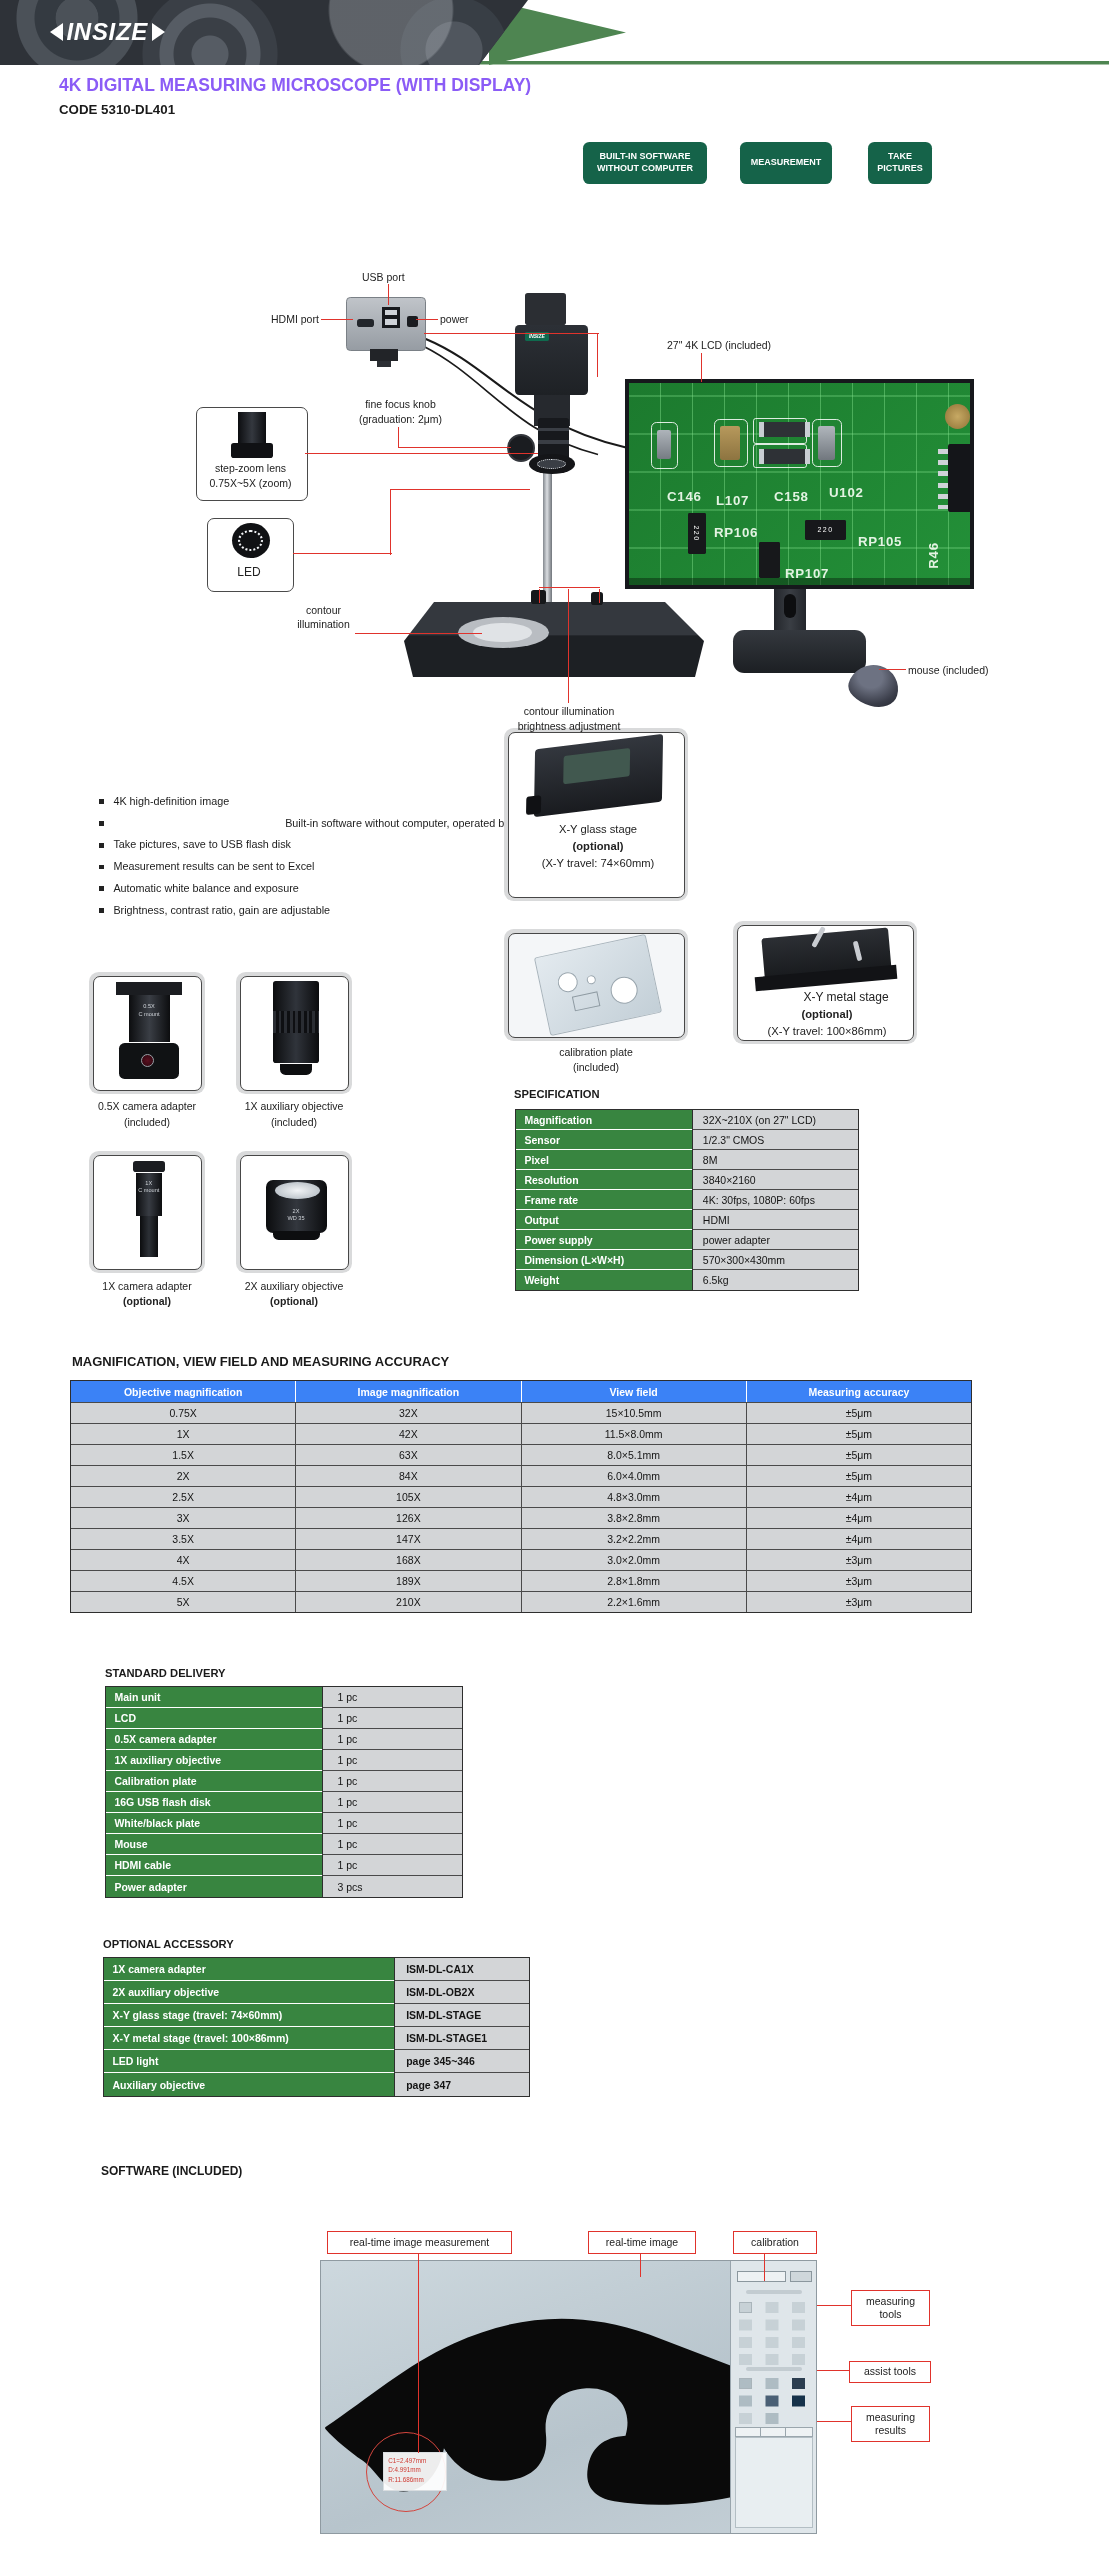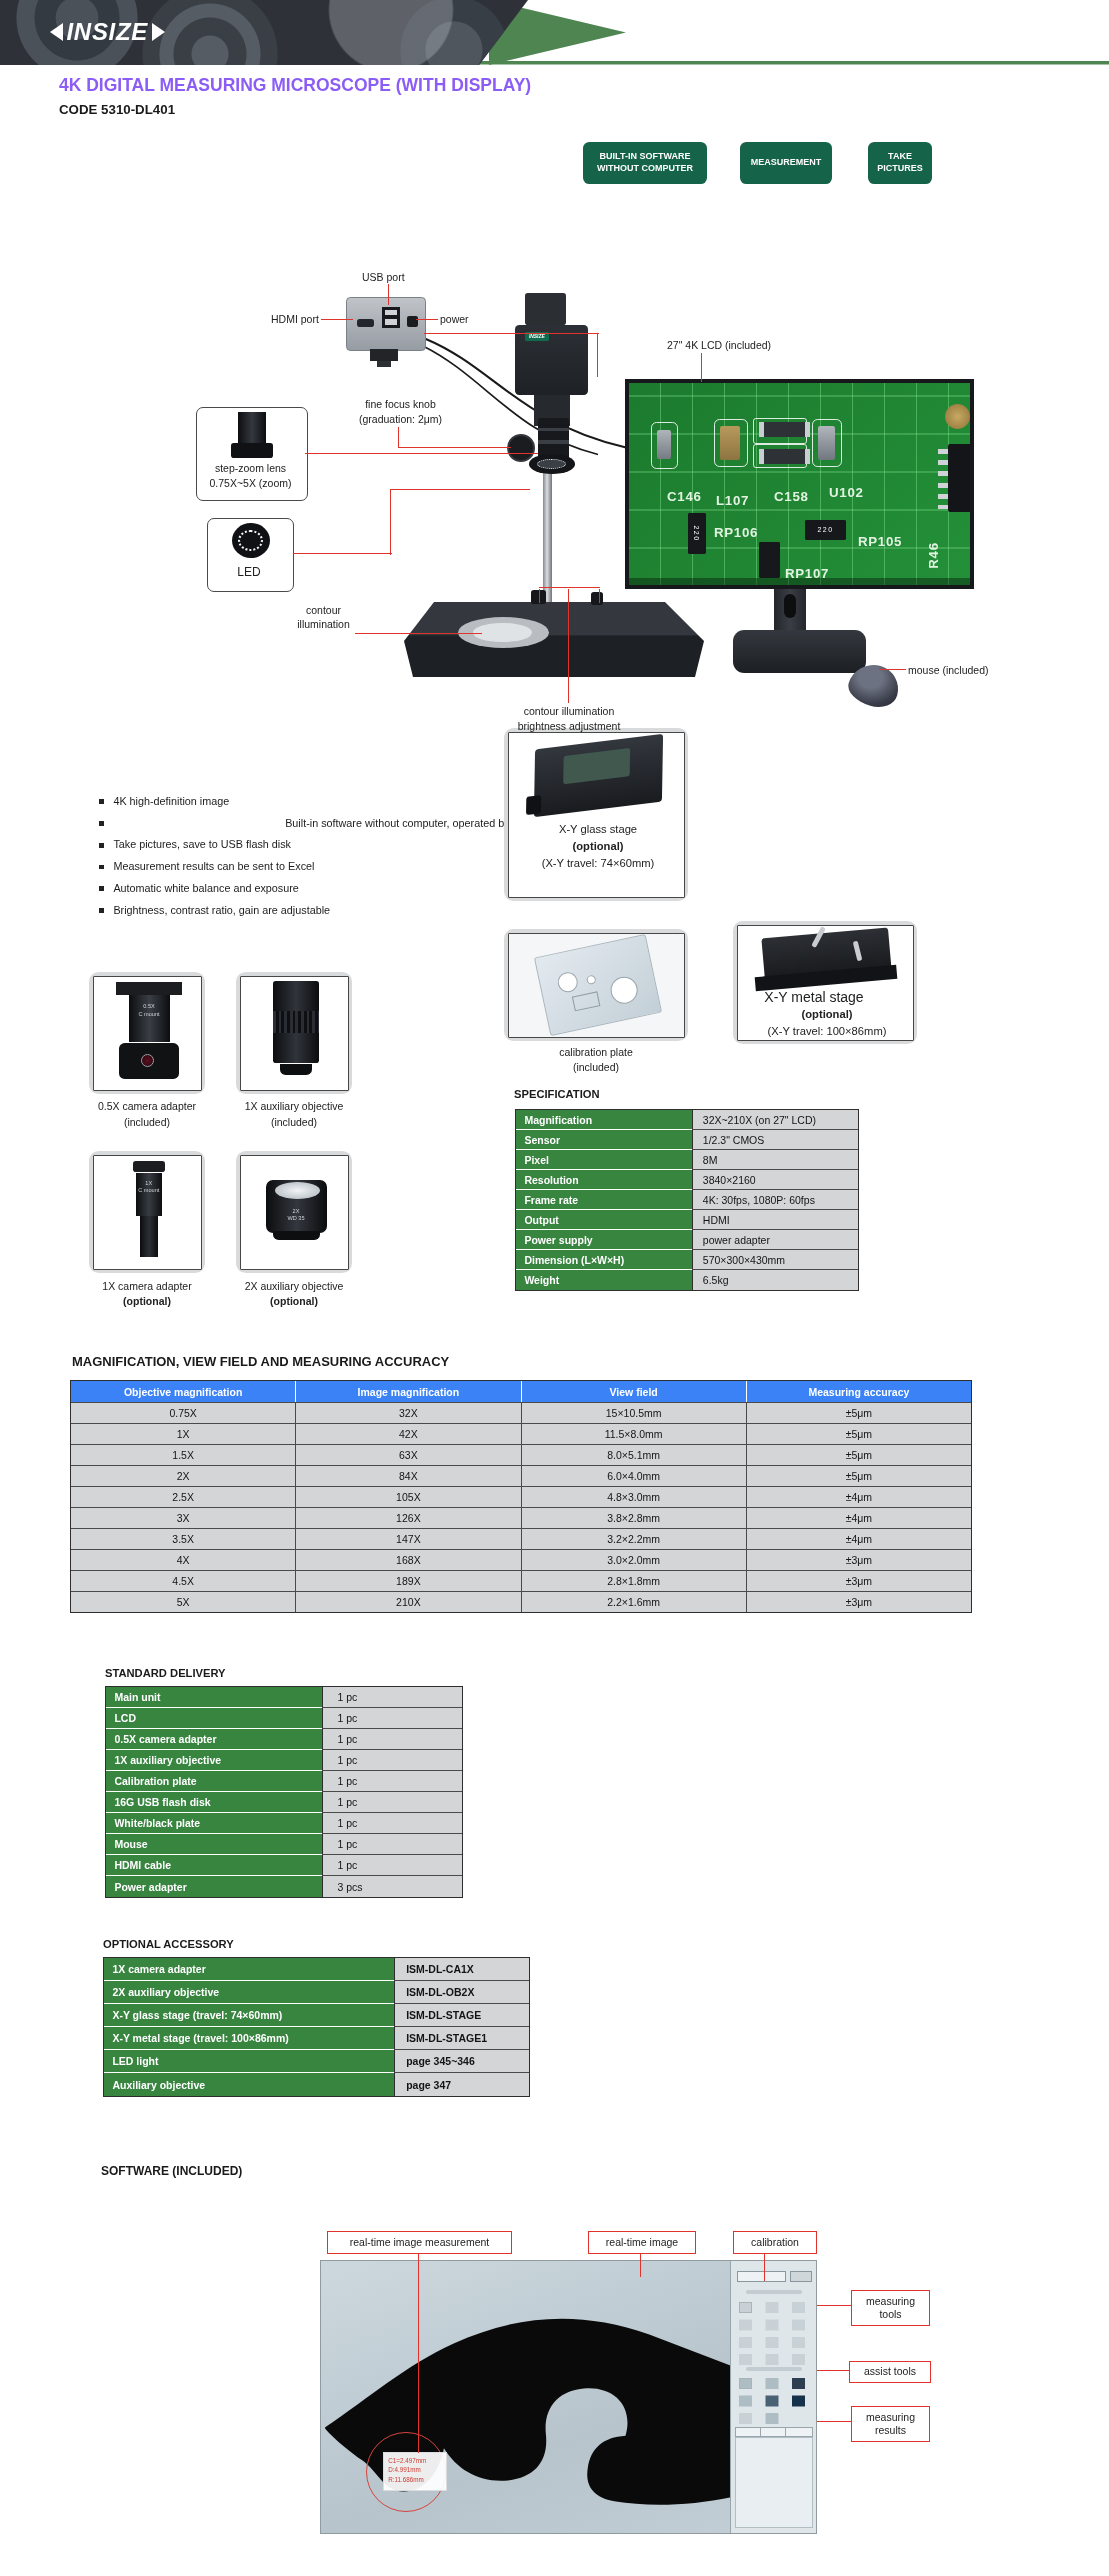--- a/index.html
+++ b/index.html
@@ -26,21 +26,21 @@
   .logo{position:absolute;left:50px;top:18px;display:flex;align-items:center;gap:3.5px;z-index:3;}
   .tri{width:0;height:0;border-top:9.8px solid transparent;border-bottom:9.8px solid transparent;}
   .tri-l{border-right:13.3px solid #fff;}
   .tri-r{border-left:13.3px solid #fff;}
   .logo-text{color:#fff;font-weight:bold;font-style:italic;font-size:24px;letter-spacing:0.7px;}
   .badge{position:absolute;background:#156349;border-radius:6.3px;color:#fff;font-weight:bold;font-size:9px;
          display:flex;align-items:center;justify-content:center;text-align:center;line-height:1.3;}
   
   .sbox{position:absolute;background:#fff;border:1.4px solid #4a4a4a;border-radius:7px;z-index:4;}
   .fbox{position:absolute;background:#d9dadb;border-radius:9.8px;padding:3.5px;box-sizing:border-box;}
-  .fbox-in{width:100%;height:100%;background:#fff;border:1.4px solid #474747;border-radius:1px;
+  .fbox-in{width:100%;height:100%;background:#fff;border:1.4px solid #474747;border-radius:7px;
            position:relative;overflow:hidden;box-sizing:border-box;}
   
   .vtable{position:absolute;border:1.4px solid #2e2e2e;}
   .trow{display:flex;}
   .tl{background:#388540;color:#fff;font-weight:bold;font-size:10.5px;display:flex;align-items:center;
       padding-left:8.4px;box-sizing:border-box;border-bottom:1.4px solid #fff;}
   .trow:last-child .tl{border-bottom:none;}
   .tv{background:#d3d5d7;color:#141414;font-size:10.5px;display:flex;align-items:center;
       padding-left:9.8px;box-sizing:border-box;border-left:1.4px solid #2e2e2e;border-bottom:0.7px solid #4a4a4a;}
   .trow:last-child .tv{border-bottom:none;}
@@ -266,21 +266,21 @@
   </div>
   <div class="cap" style="left:504px;top:1045px;width:184px;">calibration plate</div>
   <div class="cap" style="left:504px;top:1060px;width:184px;">(included)</div>
 
   <div class="fbox" style="left:733px;top:921px;width:184px;height:123px;">
     <div class="fbox-in">
       <div class="abs" style="left:25px;top:7px;width:127px;height:43px;background:linear-gradient(180deg,#2c2f34,#17191c);transform:rotate(-5deg);border-radius:2.8px;"></div>
       <div class="abs" style="left:17px;top:45px;width:142px;height:14px;background:#121316;transform:rotate(-5deg);"></div>
       <div class="abs" style="left:78px;top:0px;width:4.9px;height:22.4px;background:#c9ccd1;transform:rotate(28deg);border-radius:2.1px;"></div>
       <div class="abs" style="left:117px;top:15.4px;width:4.9px;height:19.6px;background:#c9ccd1;transform:rotate(-14deg);border-radius:2.1px;"></div>
-      <div class="cap" style="left:0;top:64px;width:153px;font-size:14px;">X-Y metal stage</div>
+      <div class="cap" style="left:0;top:64px;width:153px;font-size:12px;padding-left:32px;">X-Y metal stage</div>
       <div class="cap" style="left:0;top:81px;width:179px;font-size:11.2px;font-weight:bold;">(optional)</div>
       <div class="cap" style="left:0;top:98px;width:179px;font-size:11.2px;">(X-Y travel: 100×86mm)</div>
     </div>
   </div>
 
   <div class="fbox" style="left:89px;top:972px;width:116px;height:122px;">
     <div class="fbox-in">
       <div class="abs" style="left:22.4px;top:5.6px;width:66px;height:12.6px;background:#1b1d21;"></div>
       <div class="abs" style="left:35px;top:18px;width:41px;height:47px;background:linear-gradient(90deg,#0c0d0f,#3a3e45 50%,#0c0d0f);color:#cfd3d8;font-size:5.6px;text-align:center;line-height:1.4;padding-top:8.4px;box-sizing:border-box;">
         <span class="pre">0.5X

